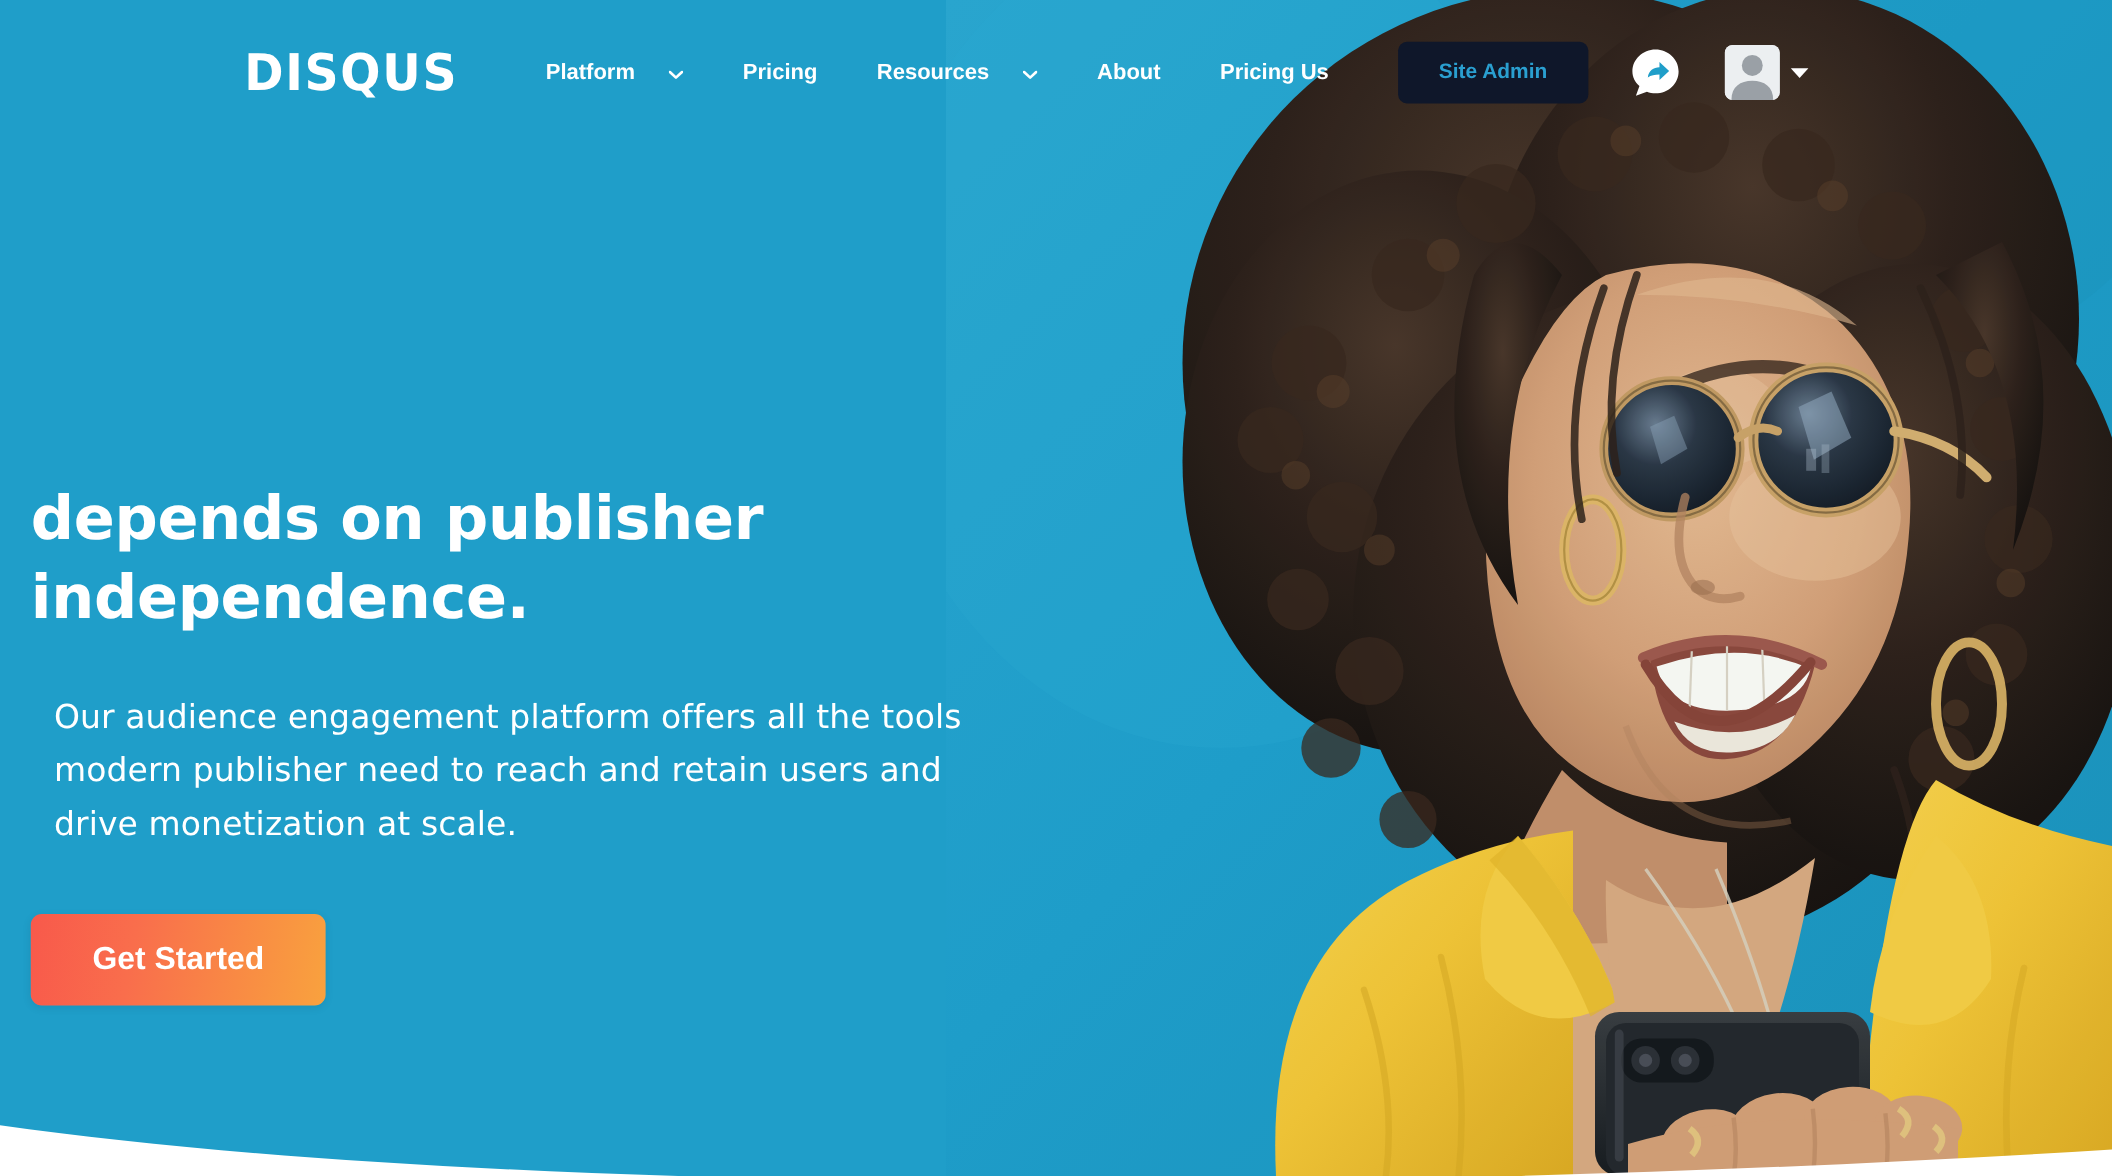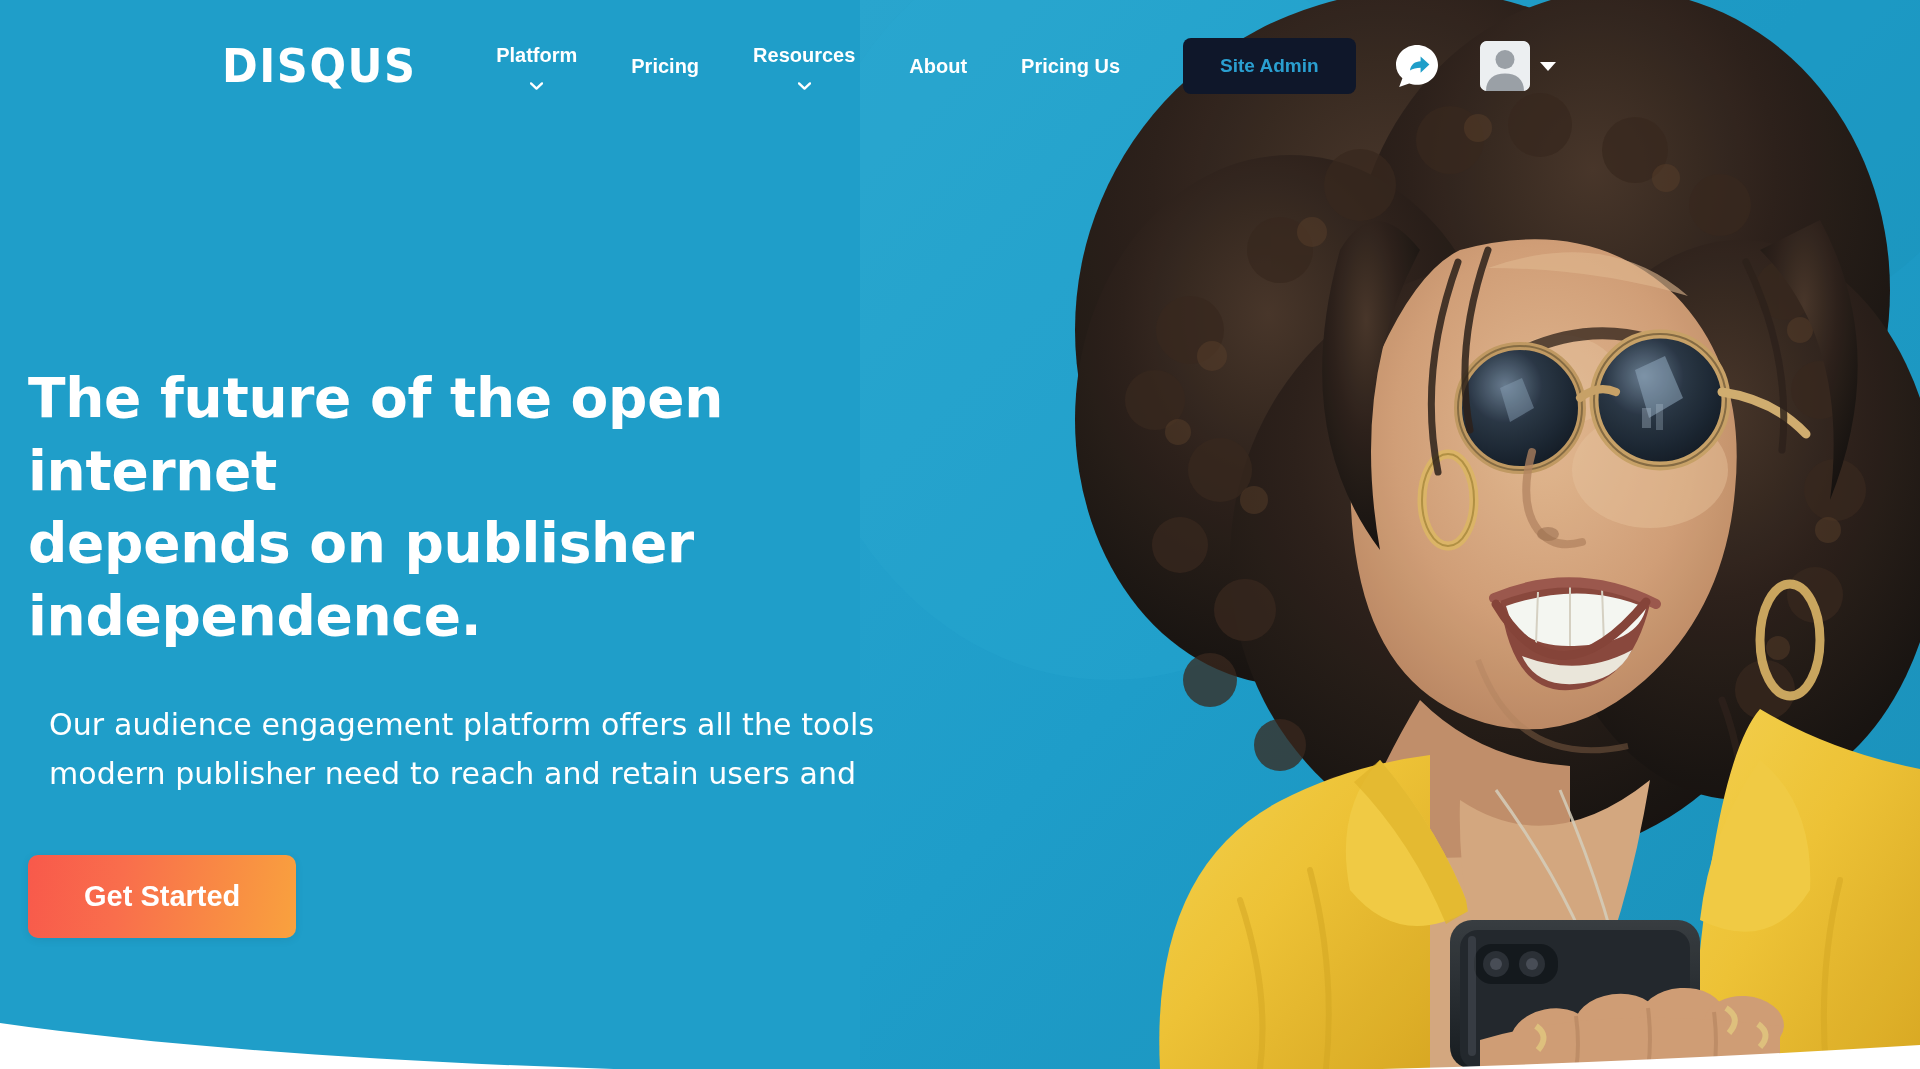--- a/index.html
+++ b/index.html
@@ -50,28 +50,27 @@
   }
   .nav-links {
     display:flex;
     align-items:center;
     margin-left:60px;
     gap:0;
   }
   .nav-item {
     display:flex;
     align-items:center;
-    gap:13px;
+    gap:31px;
     color:#ffffff;
     font-size:20px;
     font-weight:bold;
     padding:0 27px;
     white-space:nowrap;
     cursor:pointer;
-    flex-direction:column;
   }
   .chev {
     display:inline-block;
     width:13px; height:8px;
     position:relative;
     top:2px;
   }
   .chev svg { display:block; }
 
   .nav-right {
@@ -460,28 +459,29 @@
         </div>
         <div class="caret"></div>
       </div>
 
     </div>
   </div>
 
   <div class="hero-text">
 
     <h1 class="headline">
-      <span>The future of the open internet</span><br>
+      <br>
       <span>depends on publisher</span><br>
       <span>independence.</span>
     </h1>
 
     <p class="subcopy">
       <span>Our audience engagement platform offers all the tools</span><br>
       <span>modern publisher need to reach and retain users and</span><br>
+      <span>drive monetization at scale.</span>
     </p>
 
     <button class="cta">Get Started</button>
   </div>
 
   <div class="bottom-wave">
     <svg viewBox="0 0 1920 70" preserveAspectRatio="none">
       <path d="M0 24 C 420 84, 1180 92, 1920 46 L1920 70 L0 70 Z" fill="#ffffff"></path>
     </svg>
   </div>

